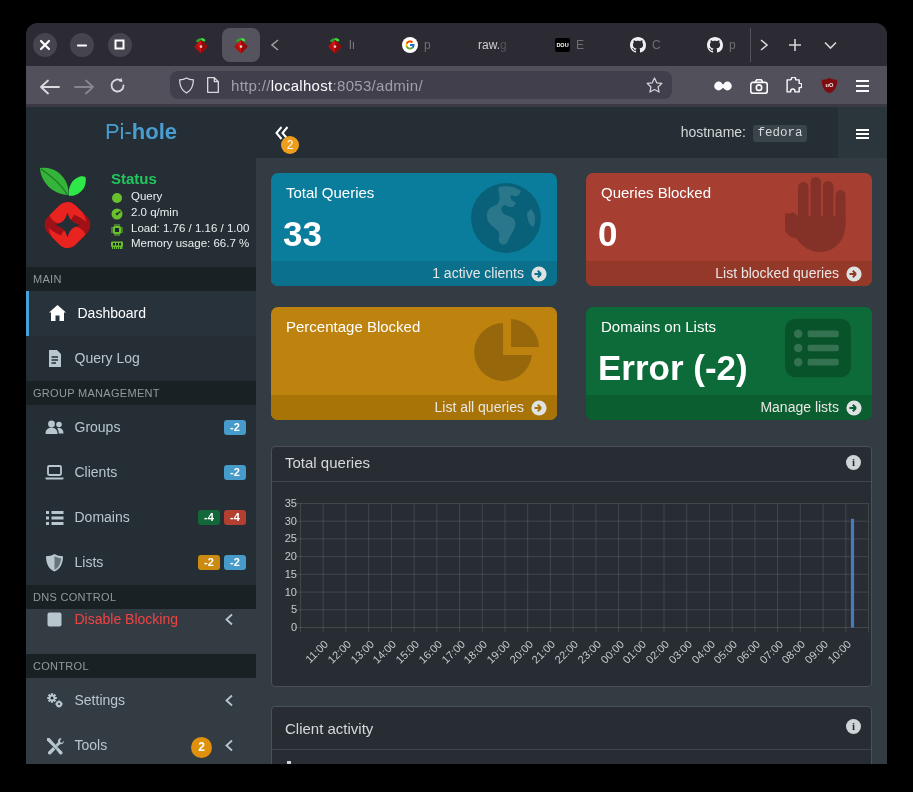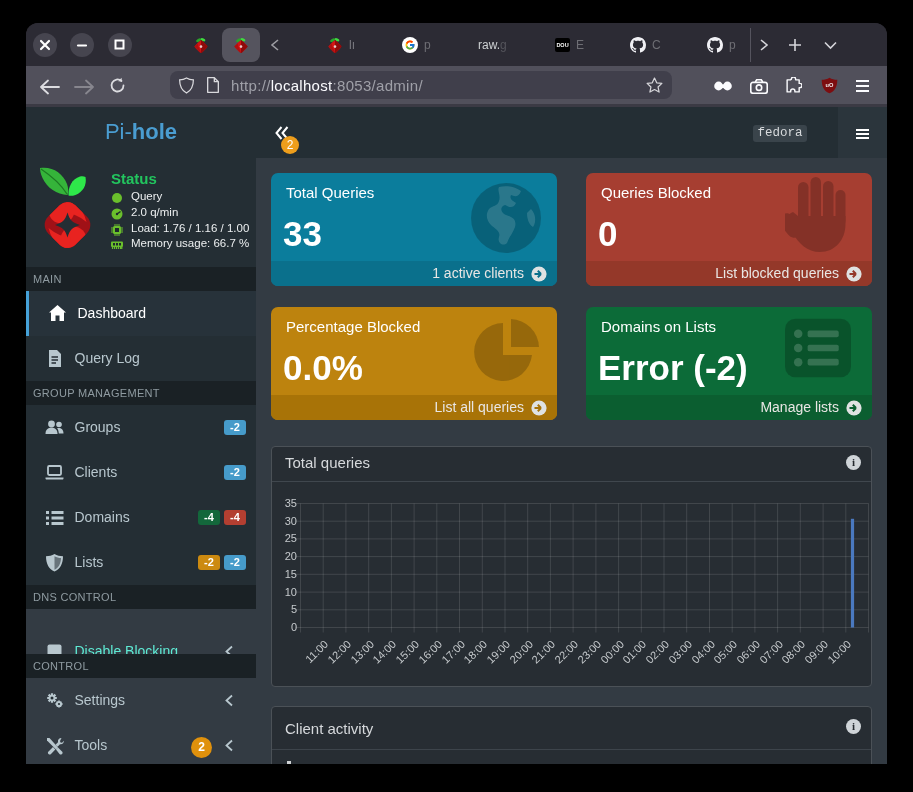--- a/index.html
+++ b/index.html
@@ -253,21 +253,21 @@
 <div class="mitem" style="top:433px;color:#b8c7ce">
 <svg class="micon" viewBox="0 0 19 19">
             <path d="M9.5 1 C12 2.5 15 3.2 18 3.2 C18 11 15 16 9.5 18.5 C4 16 1 11 1 3.2 C4 3.2 7 2.5 9.5 1 Z" fill="#b8c7ce"></path>
             <path d="M9.5 3.2 C11.5 4.3 13.8 4.9 16 5 C15.8 11 13.5 14.8 9.5 16.8 Z" fill="#242e34" opacity="0.55"></path>
           </svg>
 <div class="mlabel">Lists</div>
 <div class="badge" style="left:198px;width:22px;background:#469bca">-2</div>
 <div class="badge" style="left:172px;width:22px;background:#cc8a10">-2</div>
 </div>
 <div class="sechdr" style="top:478px">DNS CONTROL</div>
-<div class="mitem" style="top:522px;color:#5eead4">
+<div class="mitem" style="top:490px;color:#ef4444">
 <svg class="micon" viewBox="0 0 19 19">
             <rect x="2.5" y="2.5" width="14" height="14" rx="2" fill="#b8c7ce"></rect>
           </svg>
 <div class="mlabel">Disable Blocking</div>
 <svg class="chev" viewBox="0 0 12 13">
             <path d="M9 1.5 L3.5 6.5 L9 11.5" stroke="#b8c7ce" stroke-width="1.8" fill="none"></path>
           </svg>
 </div>
 <div class="sechdr" style="top:547px">CONTROL</div>
 <div class="mitem" style="top:616px;color:#b8c7ce">
@@ -300,20 +300,21 @@
             <path d="M9 1.5 L3.5 6.5 L9 11.5" stroke="#b8c7ce" stroke-width="1.8" fill="none"></path>
           </svg>
 </div>
 <div class="abs" style="left:165px;top:630px;width:21px;height:21px;border-radius:50%;background:#e0910c;color:#fff;font-size:12px;font-weight:bold;text-align:center;line-height:21px">2</div>
 </div>
 <div id="navbar">
 <svg class="abs" style="left:19px;top:19px" width="14" height="14" viewBox="0 0 14 14">
           <path d="M6.5 1 L1.5 7 L6.5 13 M12.5 1 L7.5 7 L12.5 13" stroke="#fff" stroke-width="2" fill="none"></path>
         </svg>
 <div class="abs" style="left:25px;top:29px;width:18px;height:18px;border-radius:50%;background:#ee9e1c;color:#fff;font-size:12px;text-align:center;line-height:18px">2</div>
+<div class="abs" style="left:0;top:0;width:490px;height:51px;line-height:51px;font-size:14px;color:#d3d7d9;text-align:right">hostname:</div>
 <div class="abs" style="left:497px;top:18px;width:54px;height:17px;background:#3a444b;border-radius:3px;color:#d7dadc;font-size:12.5px;font-family:'Liberation Mono',monospace;text-align:center;line-height:17px">fedora</div>
 <div class="abs" style="left:582px;top:0;width:49px;height:51px;background:#2b353c"></div>
 <div class="abs" style="left:600px;top:21.5px;width:13px;height:2px;background:#fff"></div>
         <div class="abs" style="left:600px;top:25.5px;width:13px;height:2px;background:#fff"></div>
         <div class="abs" style="left:600px;top:29.5px;width:13px;height:2px;background:#fff"></div>
 </div>
 <div class="card" style="left:245px;top:66px;background:#0b7d9c">
 <div class="ctitle">Total Queries</div>
 <div class="cnum" style="font-size:35px">33</div>
 <div class="cbigicon" style=""><svg width="74" height="74" viewBox="0 0 74 74">
@@ -347,21 +348,20 @@
 <div class="cfoot" style="background:#943829">
           <span style="position:absolute;right:33px">List blocked queries</span>
 <svg style="position:absolute;right:10.5px;top:4.5px" width="16" height="16" viewBox="0 0 16 16">
             <circle cx="8" cy="8" r="7.6" fill="#dfe2e2"></circle>
             <path d="M3.5 8 L10 8 M10 8 L6.8 4.8 M10 8 L6.8 11.2" stroke="#943829" stroke-width="2" fill="none"></path>
           </svg>
 </div>
       </div>
 <div class="card" style="left:245px;top:200px;background:#bd830e">
 <div class="ctitle">Percentage Blocked</div>
-<div class="cnum" style="font-size:35px">0.0%</div>
 <div class="cbigicon" style=""><svg width="72" height="72" viewBox="0 0 72 72">
             <g fill="#000" opacity="0.2">
 <path d="M32 8 A29 29 0 1 0 61 40 L32 40 Z"></path>
 <path d="M40 4 A29 29 0 0 1 68 32 L40 32 Z"></path>
             </g>
           </svg></div>
 <div class="cfoot" style="background:#a87307">
           <span style="position:absolute;right:33px">List all queries</span>
 <svg style="position:absolute;right:10.5px;top:4.5px" width="16" height="16" viewBox="0 0 16 16">
             <circle cx="8" cy="8" r="7.6" fill="#dfe2e2"></circle>

